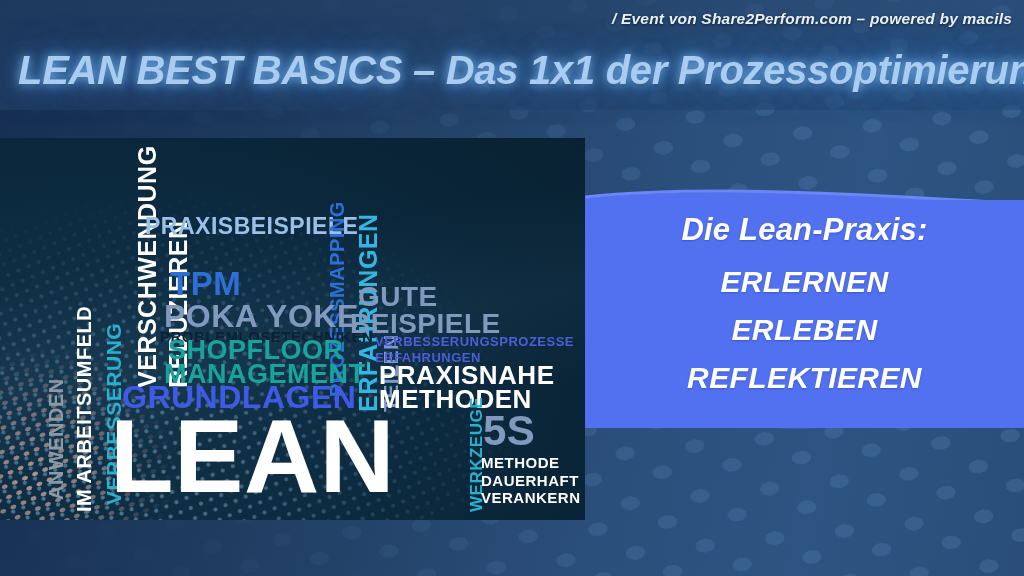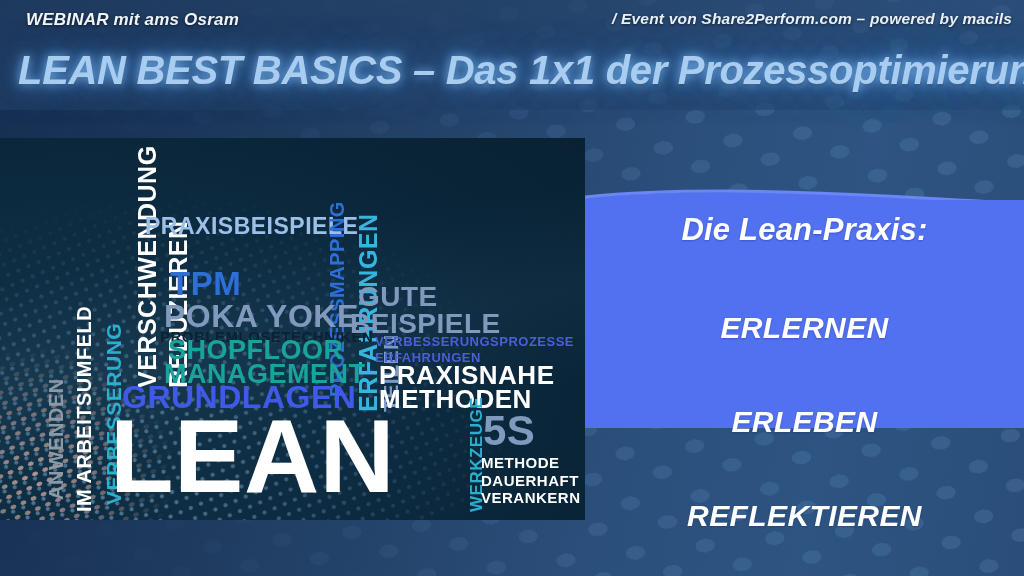--- a/index.html
+++ b/index.html
@@ -128,42 +128,40 @@
     background:#5271f0;
   }
   #panel-wave-bot {
     position:absolute; left:0; top:236px; width:439px; height:30px;
   }
   #panel-text {
     position:absolute; left:0; top:22px; width:439px; height:228px;
     display:flex; flex-direction:column;
     align-items:center; justify-content:flex-start;
     padding-top:12px;
-    gap:46px;
   }
   .pline {
     color:#ffffff; font-weight:bold; font-style:italic;
     text-align:center; white-space:nowrap;
     text-shadow:0 1px 2px rgba(25,40,120,.35);
   }
   #pl-0 { font-size:31px; margin-bottom:17px; letter-spacing:.2px; }
   #pl-1 { font-size:30px; margin-bottom:14px; letter-spacing:.4px; }
   #pl-2 { font-size:30px; margin-bottom:14px; letter-spacing:.4px; }
   #pl-3 { font-size:30px; letter-spacing:.4px; }
 </style>
 </head>
 <body>
 
 <div id="slide">
 
   <div id="bgdots"></div>
   <div id="bgshade"></div>
 
   <div id="header-band">
-    <div class="kicker" id="kicker-left">WEBINAR mit ams Osram</div>
     <div class="kicker" id="kicker-right">/ Event von Share2Perform.com – powered by macils</div>
     <div id="main-title">LEAN BEST BASICS – Das 1x1 der Prozessoptimierung</div>
   </div>
 
   <div id="wordcloud">
     <div id="wc-dots"></div>
     <div id="wc-dots-warm"></div>
     <div id="wc-band"></div>
     <div id="wc-words">
         <div class="w vert" style="color: rgb(140, 154, 166); font-size: 20px; left: 46px; top: 362px; transform: rotate(-90deg);">ANWENDEN</div>

